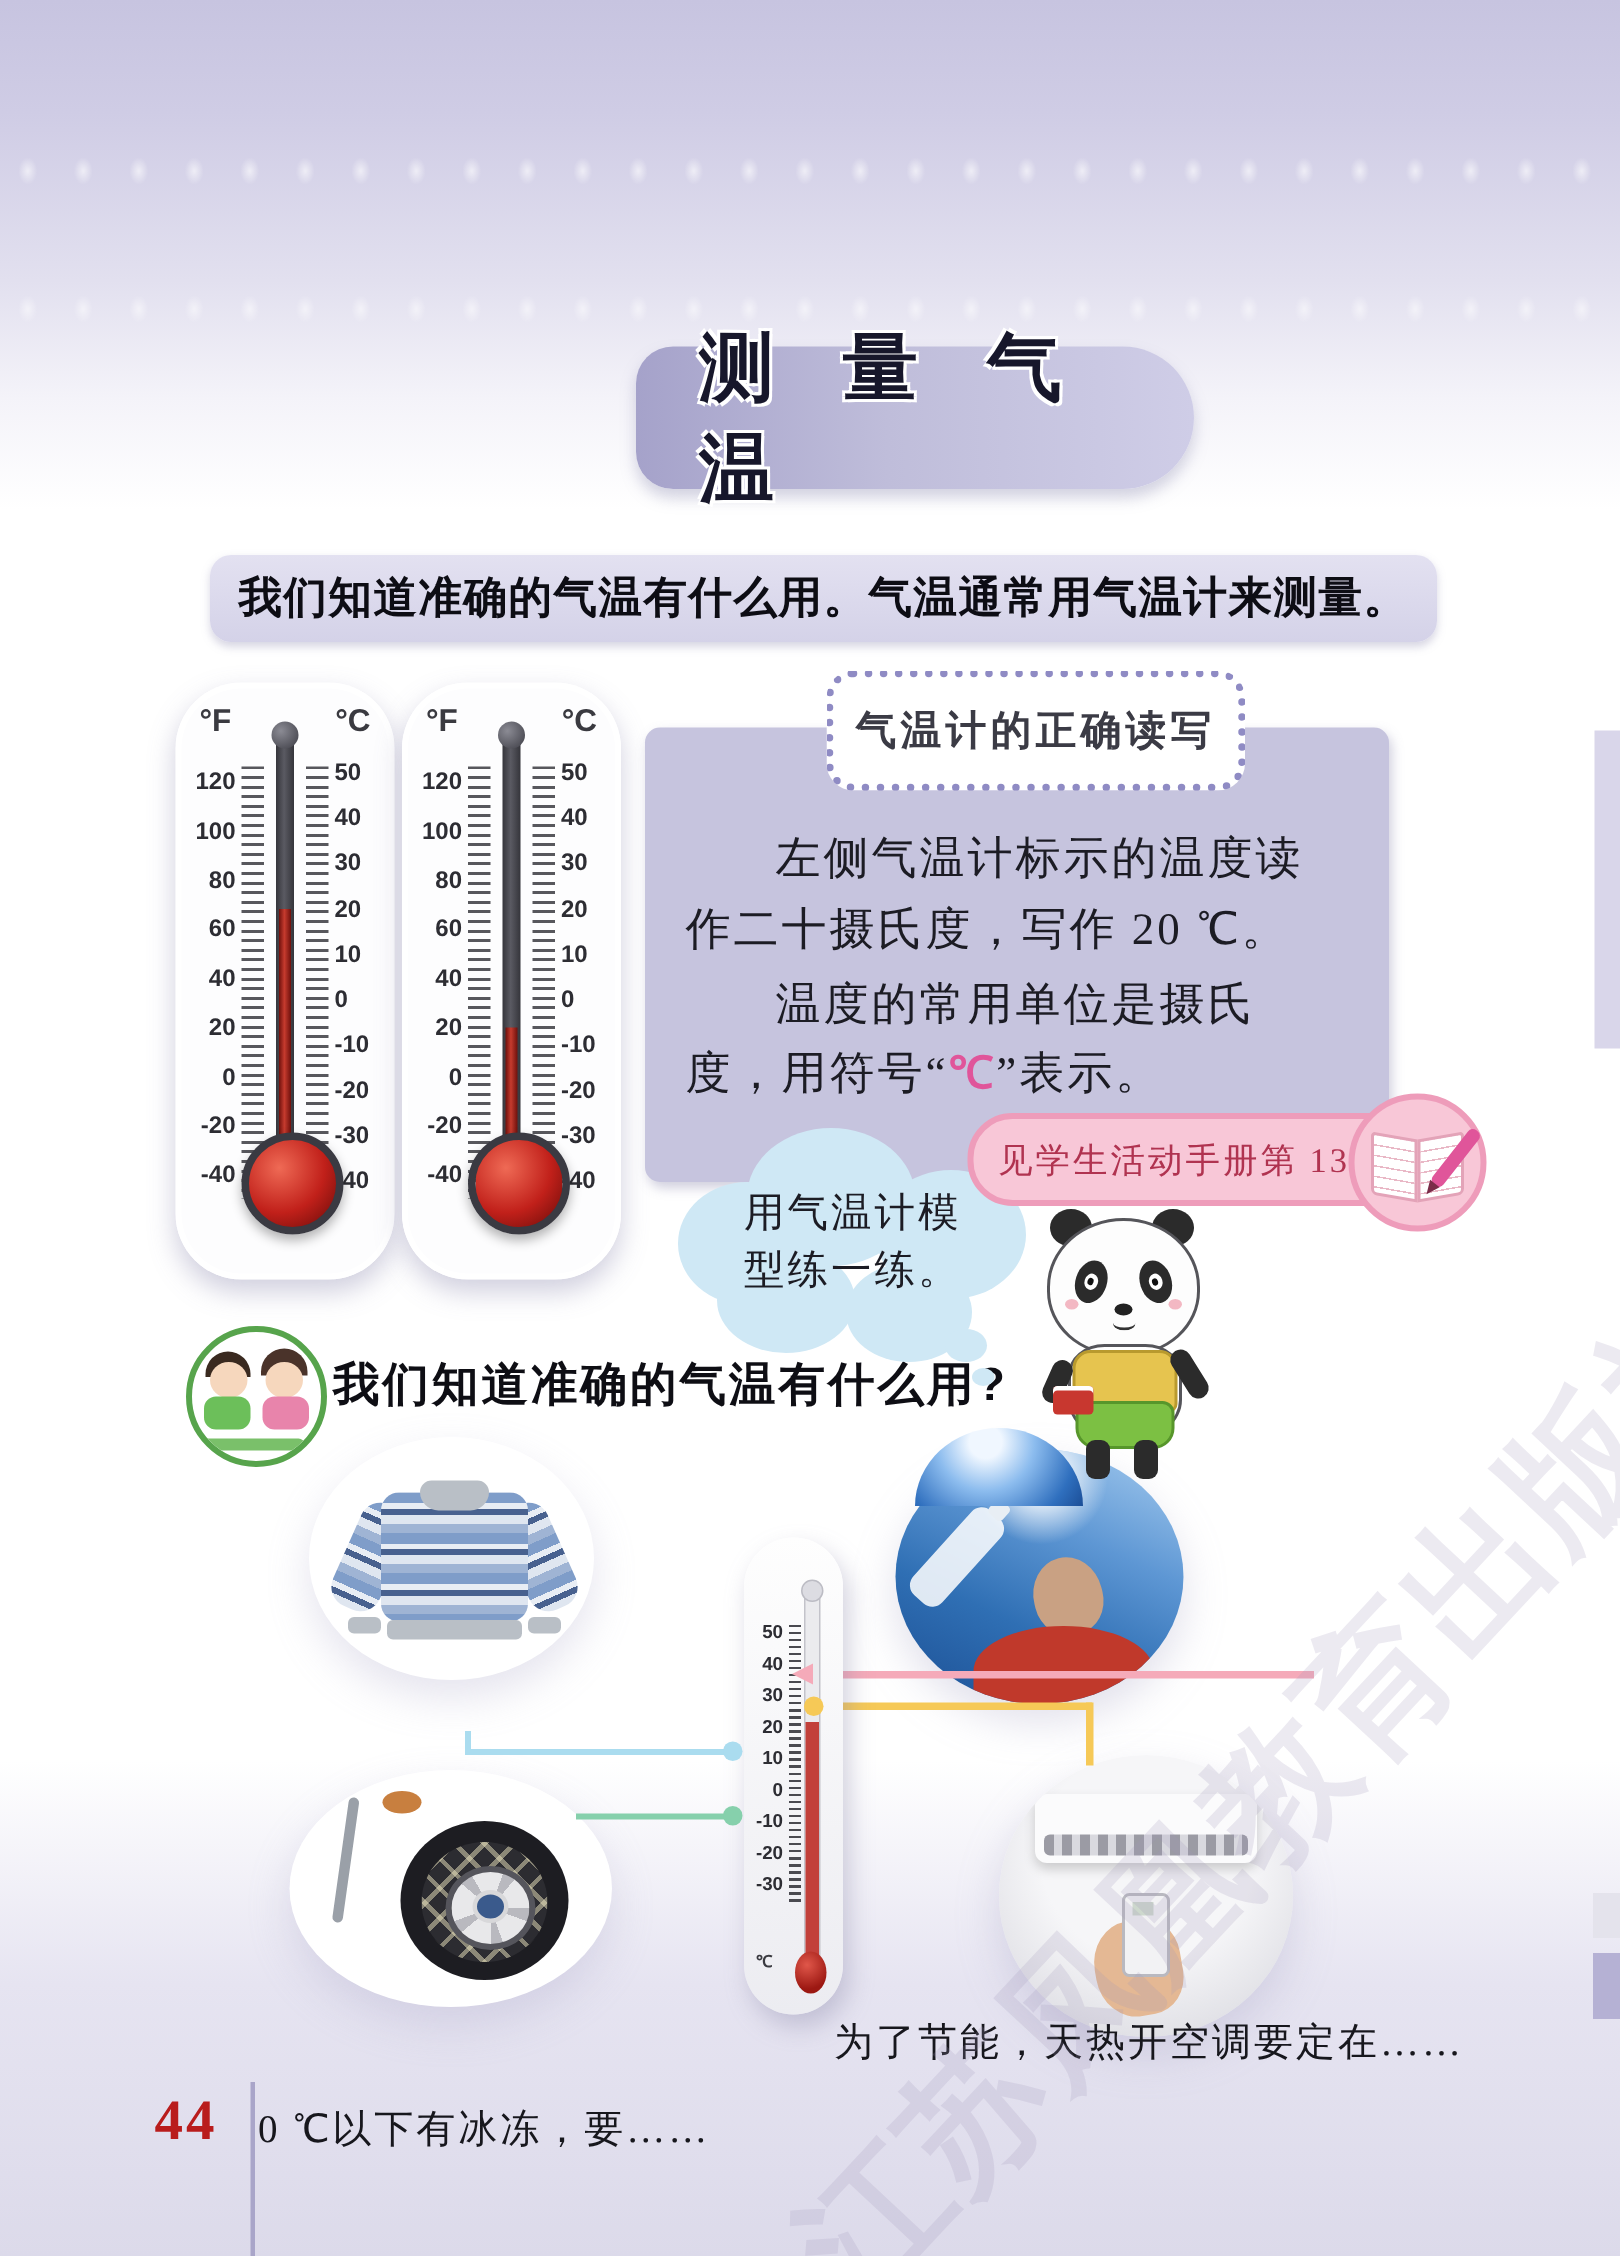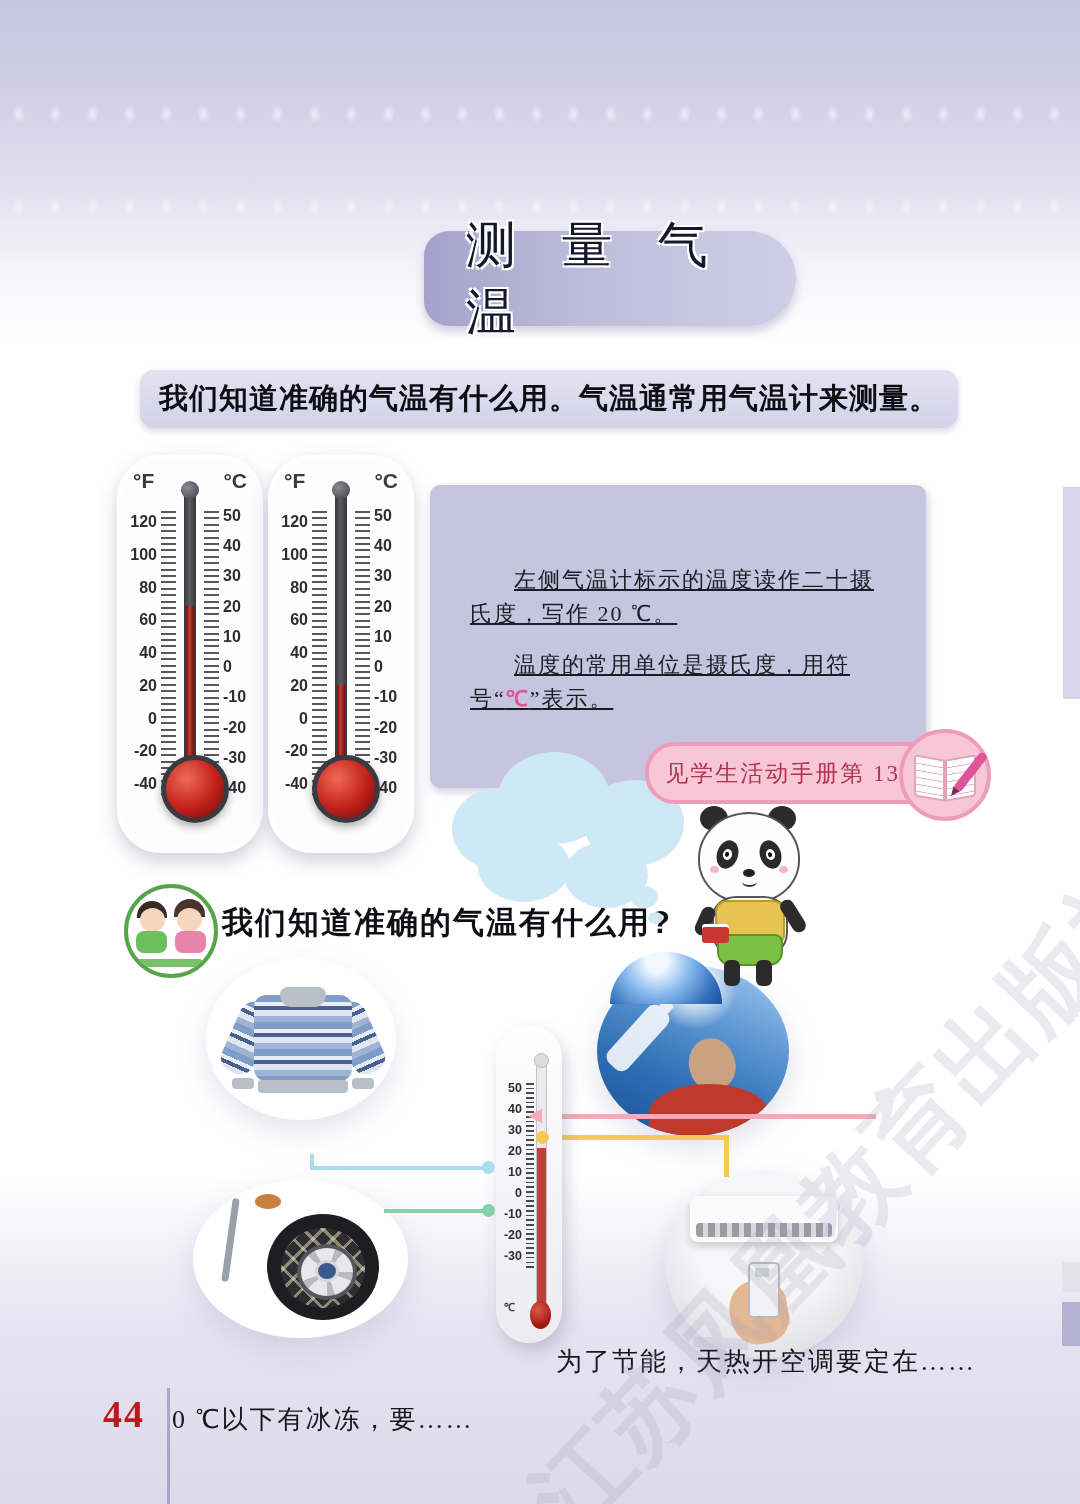--- a/index.html
+++ b/index.html
@@ -27,21 +27,21 @@
   
   .lesson-number{position:absolute;left:243px;top:148px;z-index:3;
     font-family:"DejaVu Sans",sans-serif;font-size:188px;line-height:1;font-weight:bold;color:#a29fd0;letter-spacing:-10px;
     text-shadow:-5px 0 0 #fff,5px 0 0 #fff,0 -5px 0 #fff,0 5px 0 #fff,
       -4px -4px 0 #fff,4px 4px 0 #fff,-4px 4px 0 #fff,4px -4px 0 #fff,
       12px 12px 16px rgba(130,128,170,.55);}
   .title-bar{position:absolute;left:424px;top:231px;width:372px;height:95px;z-index:2;
     background:linear-gradient(90deg,#a5a2ca 0%,#bfbdda 45%,#cfcde7 100%);
     border-radius:26px 50px 50px 26px;box-shadow:0 6px 10px rgba(130,128,170,.35);
     display:flex;align-items:center;justify-content:center;}
-  .title-text{font-size:50px;font-weight:normal;color:#17172b;letter-spacing:16px;padding-left:42px;
+  .title-text{font-size:50px;font-weight:bold;color:#17172b;letter-spacing:16px;padding-left:42px;
     text-shadow:2px 2px 0 #fff,-2px -2px 0 #fff,-2px 2px 0 #fff,2px -2px 0 #fff;}
 
   
   .intro-bar{position:absolute;left:140px;top:370px;width:818px;height:58px;z-index:2;
     background:linear-gradient(180deg,#e3e1f1,#d4d2e8);border-radius:14px;
     box-shadow:0 3px 6px rgba(140,138,175,.35);
     display:flex;align-items:center;justify-content:center;
     font-size:29px;font-weight:bold;color:#0d0d14;letter-spacing:1px;}
 
   
@@ -67,22 +67,22 @@
     background:linear-gradient(90deg,#6f100c,#c63b2e 45%,#6f100c);}
   .m20{height:171px;}
   .mneg6{height:92px;}
   .bulb{position:absolute;left:50%;margin-left:-29px;top:300px;width:58px;height:58px;border-radius:50%;
     background:radial-gradient(circle at 35% 32%,#ef6a55,#c1201a 55%,#6f0d0a 95%);
     border:5px solid #3a3a42;box-shadow:0 4px 8px rgba(0,0,0,.3);}
 
   
   .content-box{position:absolute;left:430px;top:485px;width:496px;height:303px;z-index:2;
     background:#c6c4de;border-radius:10px;box-shadow:2px 4px 8px rgba(120,118,160,.35);}
-  .content-box .para{margin:16px;padding:0 24px;text-indent:2em;
-    font-family:"Liberation Serif",serif;font-size:22px;line-height:1.56;letter-spacing:2px;color:#1c1c24;text-decoration:underline;}
+  .content-box .para{margin:3px;padding:0 24px;text-indent:2em;
+    font-family:"Liberation Serif",serif;font-size:30px;line-height:1.56;letter-spacing:2px;color:#1c1c24;}
   .content-box .pad-top{padding-top:62px;}
   .pink-symbol{color:#e0559a;font-weight:bold;}
   .dashed-label{position:absolute;left:551px;top:447px;width:269px;height:70px;z-index:3;
     background:#ffffff;border:5px dotted #8f8bc4;border-radius:18px;
     display:flex;align-items:center;justify-content:center;
     font-size:27px;font-weight:bold;color:#3b3b45;letter-spacing:3px;}
 
   
   .badge{position:absolute;left:645px;top:742px;width:300px;height:54px;z-index:5;
     background:#f8c7d7;border:4px solid #ee9cba;border-radius:30px;
@@ -344,36 +344,40 @@
       <span>-30</span>
       <span>-40</span>
     </div>
     <div class="bulb"></div>
   </div>
 
   <div class="content-box">
     <p class="para pad-top">左侧气温计标示的温度读作二十摄氏度，写作 20 ℃。</p>
     <p class="para"><span>温度的常用单位是摄氏度，用符号</span><span>“</span><span class="pink-symbol">℃</span><span>”</span><span>表示。</span></p>
   </div>
+  <div class="dashed-label">
+    <span>气温计的正确读写</span>
+  </div>
 
   <div class="badge">
     <span>见学生活动手册第 13 页</span>
   </div>
   <div class="badge-circle">
     <div class="book-page bpl"></div>
     <div class="book-page bpr"></div>
     <div class="pencil"></div>
   </div>
 
   <div class="bubble">
     <div class="cloud c1"></div>
     <div class="cloud c2"></div>
     <div class="cloud c3"></div>
     <div class="cloud c4"></div>
     <div class="cloud c5"></div>
+    <div class="bubble-text">用气温计模型练一练。</div>
   </div>
   <div class="tail1"></div>
   <div class="tail2"></div>
 
   <div class="panda">
     <div class="p-ear pl"></div>
     <div class="p-ear pr"></div>
     <div class="p-head">
       <div class="p-patch ql">
         <div class="p-eye">

